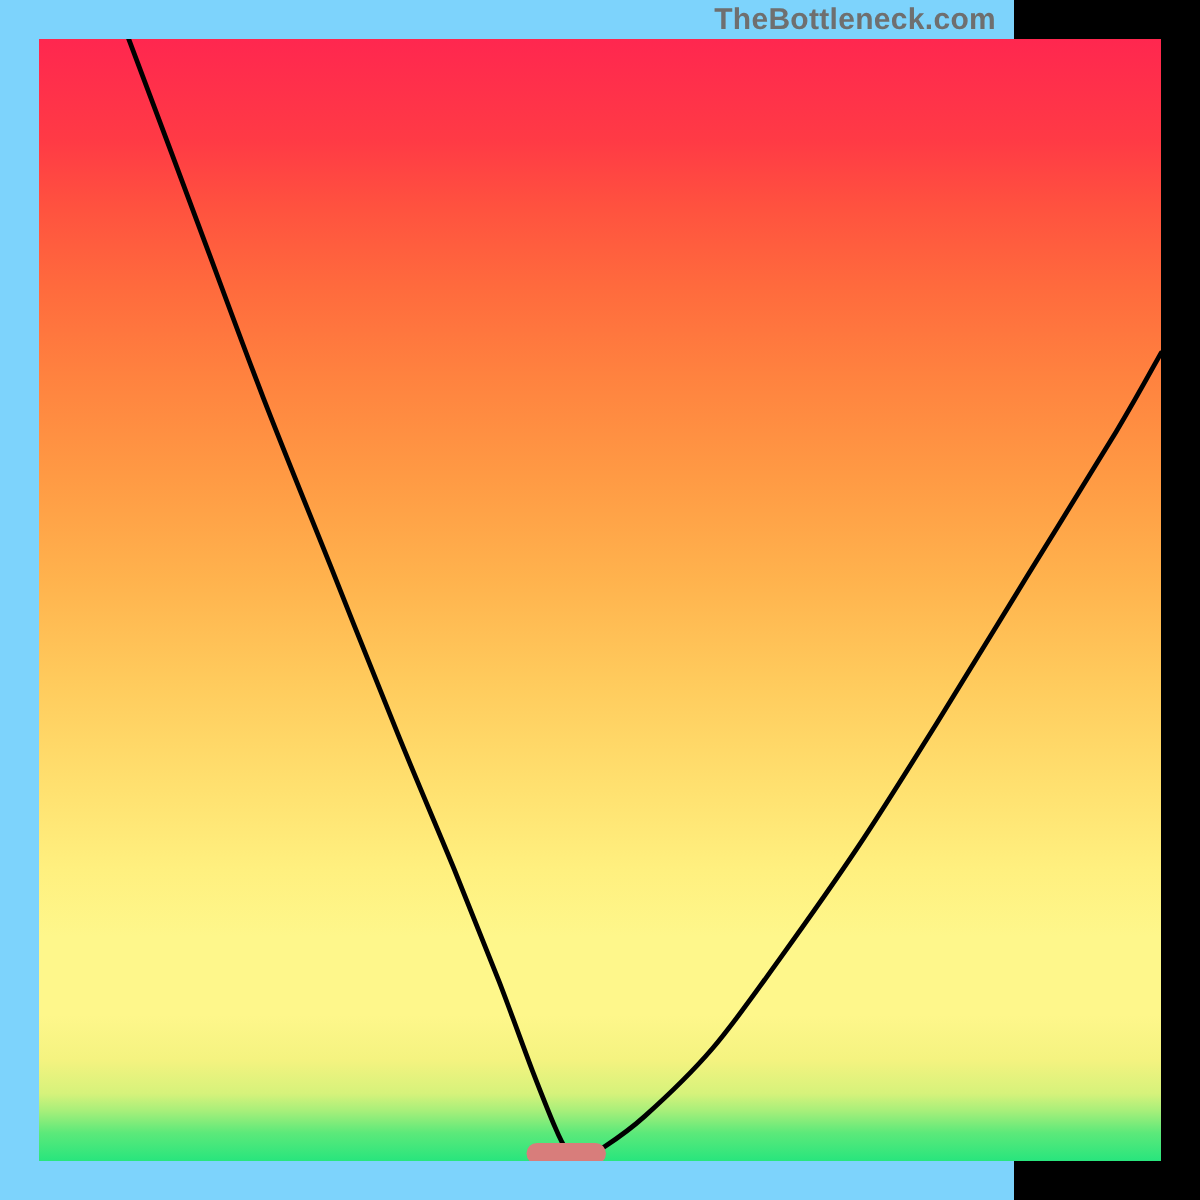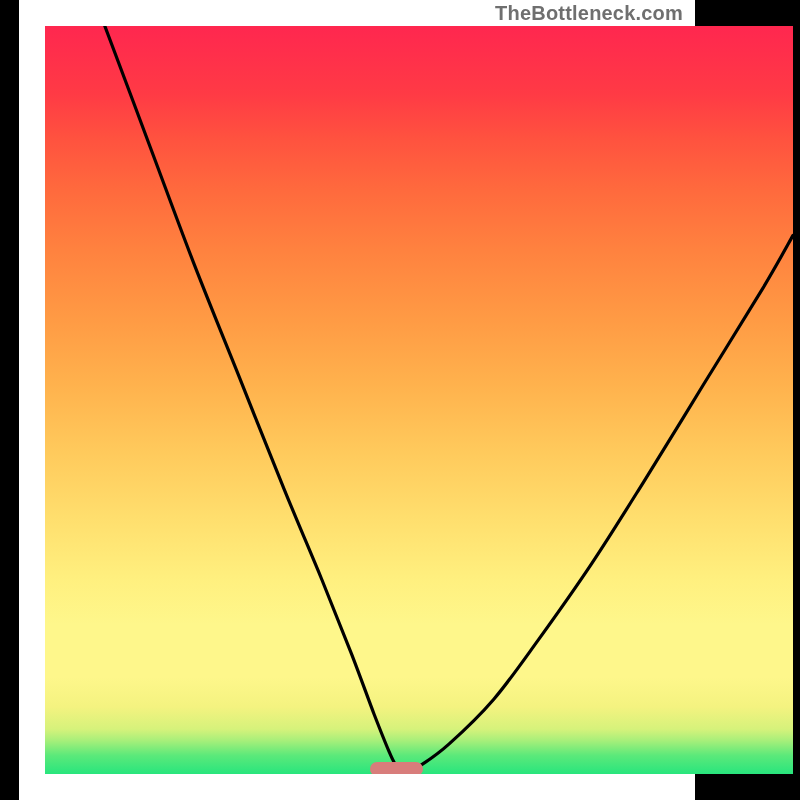--- a/index.html
+++ b/index.html
@@ -8,22 +8,21 @@
     width: 800px;
     height: 800px;
     background: #000;
     overflow: hidden;
     font-family: Arial, Helvetica, sans-serif;
   }
   .frame {
     position: relative;
     width: 676px;
     height: 800px;
-    background: #ffffff;
-    margin-left: 19px;
+    background: #7dd3fc;
   }
   .watermark {
     position: absolute;
     top: 2px;
     right: 12px;
     color: #6f6f6f;
     font-size: 20px;
     font-weight: 600;
     letter-spacing: 0.2px;
     z-index: 10;

